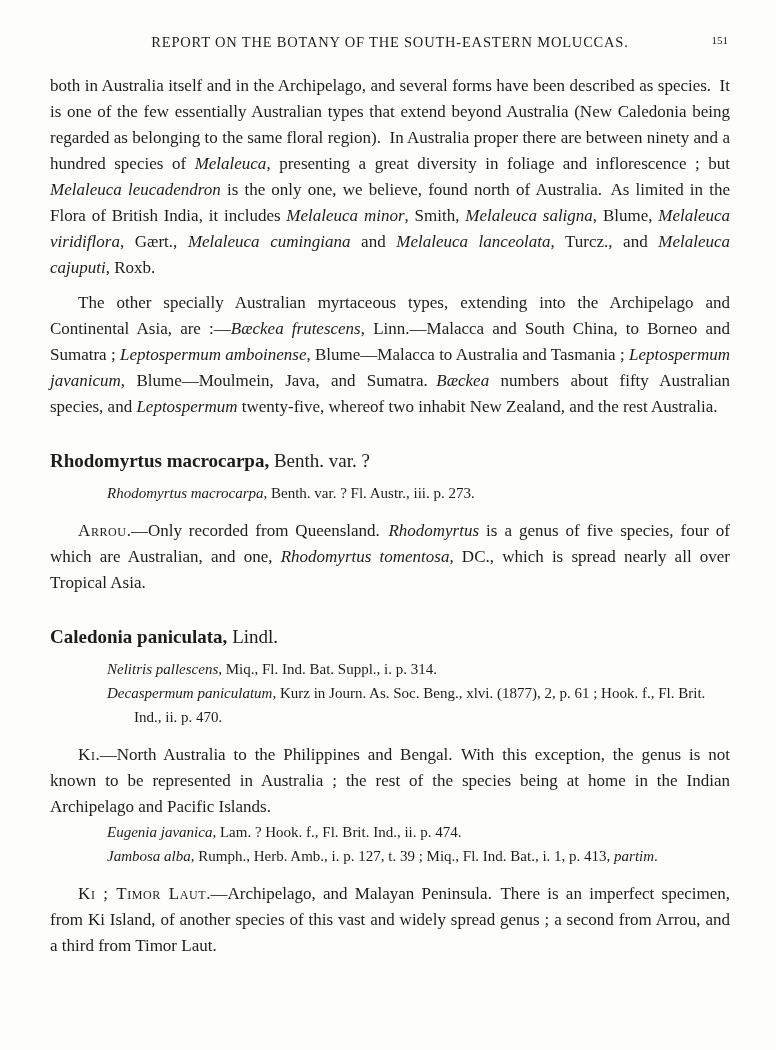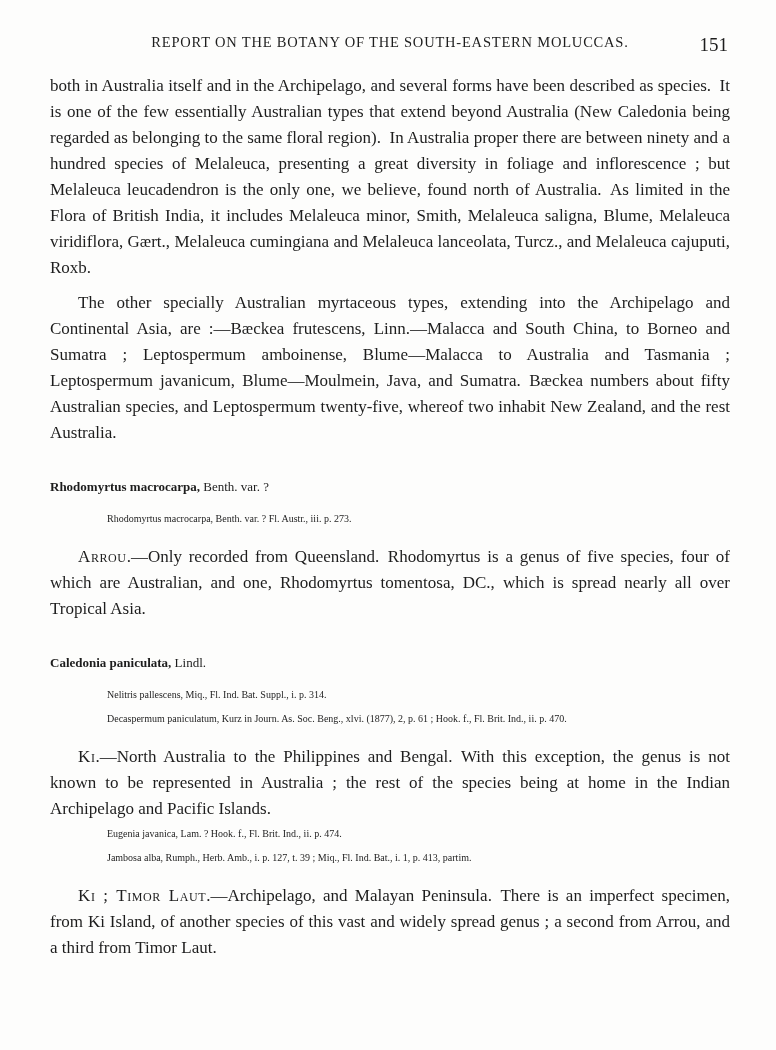--- a/index.html
+++ b/index.html
@@ -24,46 +24,46 @@
     font-size: 14.5px;
     letter-spacing: 0.8px;
     margin-bottom: 22px;
     white-space: nowrap;
   }
   .page-number {
     position: absolute;
     right: 2px;
     top: 0;
     letter-spacing: 0;
-    font-size: 19px;
+    font-size: 11px;
   }
   .content p { margin: 0; }
   .paragraph {
     font-size: 17px;
     line-height: 26px;
     text-align: justify;
   }
   .paragraph.indent { text-indent: 28px; }
   .paragraph + .paragraph { margin-top: 9px; }
   .species-heading {
-    font-size: 13px;
+    font-size: 19px;
     line-height: 24px;
     margin-top: 29px !important;
     margin-bottom: 8px !important;
   }
   .species-heading .bd { font-weight: bold; }
   .citation {
-    font-size: 10px;
+    font-size: 15px;
     line-height: 24px;
     padding-left: 84px;
     text-indent: -27px;
     text-align: left;
   }
   .citation + .paragraph { margin-top: 13px; }
-  .it { }
+  .it { font-style: italic; }
   .bd { font-weight: bold; }
   .sc { font-variant: small-caps; letter-spacing: 0.6px; }
 </style>
 </head>
 <body>
 
 <div class="page">
   <div class="header">
     <span class="header-title">REPORT ON THE BOTANY OF THE SOUTH-EASTERN MOLUCCAS.</span>
     <span class="page-number">151</span>

